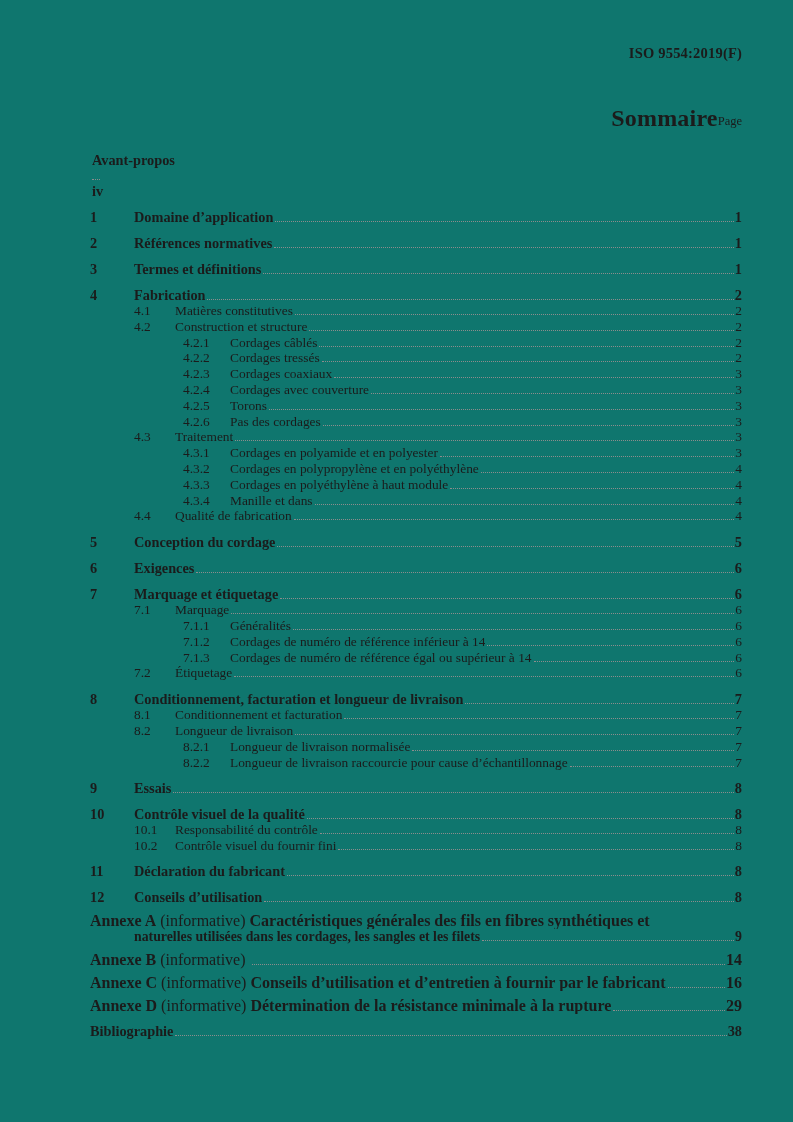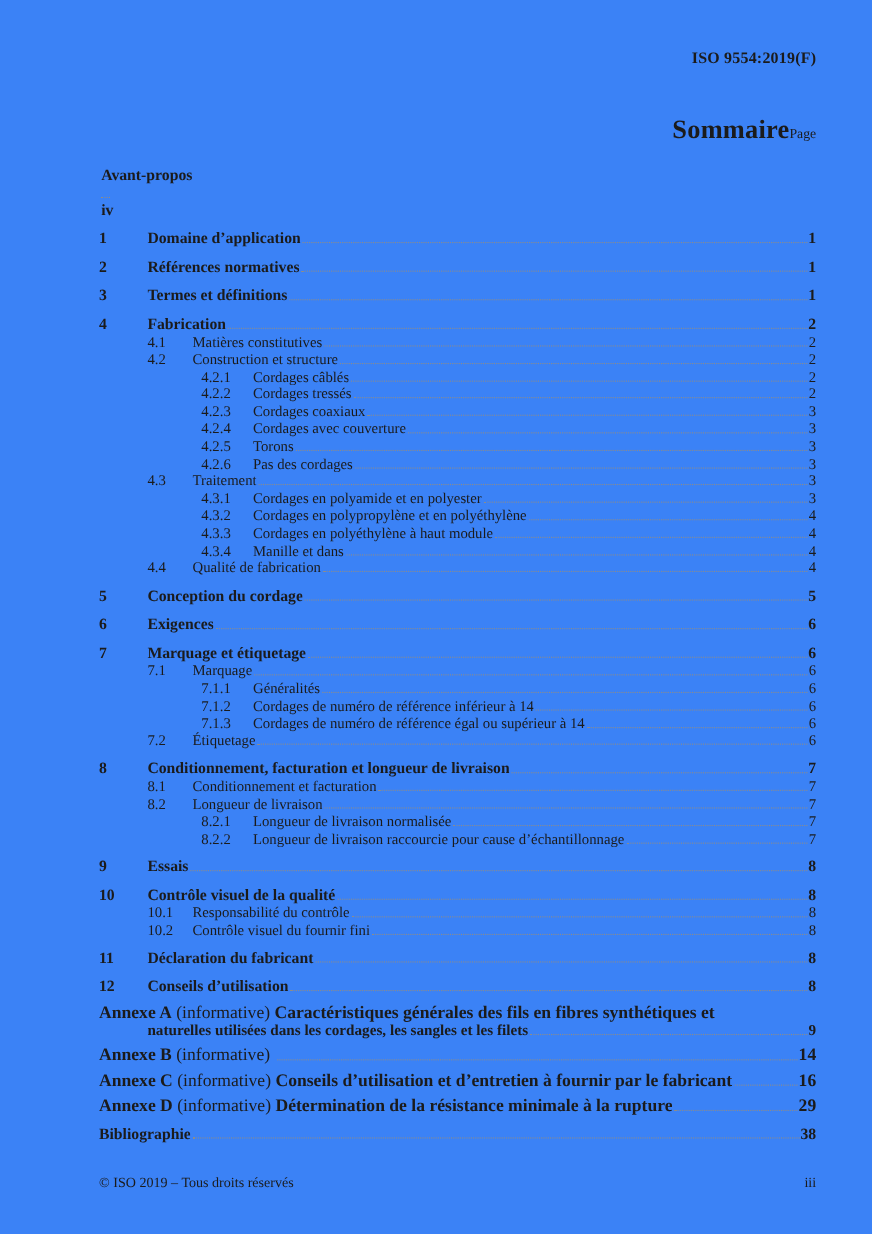--- a/index.html
+++ b/index.html
@@ -1,19 +1,19 @@
 <!DOCTYPE html>
 <html><head>
 <meta charset="utf-8">
 <style>
   html,body{margin:0;padding:0;background:#ffffff;}
   .page-root{
     position:relative;
     width:793px;height:1122px;
-    background:#3b82f6;
+    background:#0f766e;
     overflow:hidden;
     font-family:"Liberation Serif", serif;
     color:#1b1b1b;
   }
   .doc-ref{
     position:absolute; top:45px; right:51px;
     font-size:14.5px; font-weight:bold; letter-spacing:.2px;
   }
   .title-row{
     position:absolute; top:105px; left:90px; right:51px;
@@ -333,18 +333,14 @@
         <span class="leader"></span>
         <span class="pageno">29</span>
       </div>
       <div class="row style-top">
         <span class="label">Bibliographie</span>
         <span class="leader"></span>
         <span class="pageno">38</span>
       </div>
     </div>
 
-  <div class="footer">
-    <div>© ISO 2019 – Tous droits réservés</div>
-    <div>iii</div>
-  </div>
 
 </div>
 
 </body></html>

